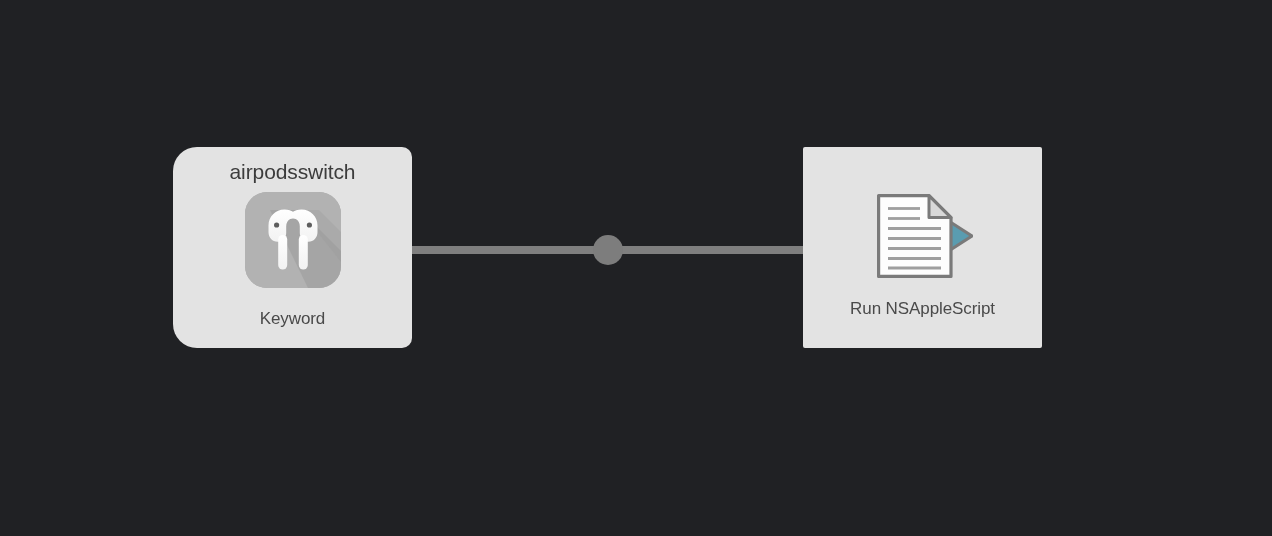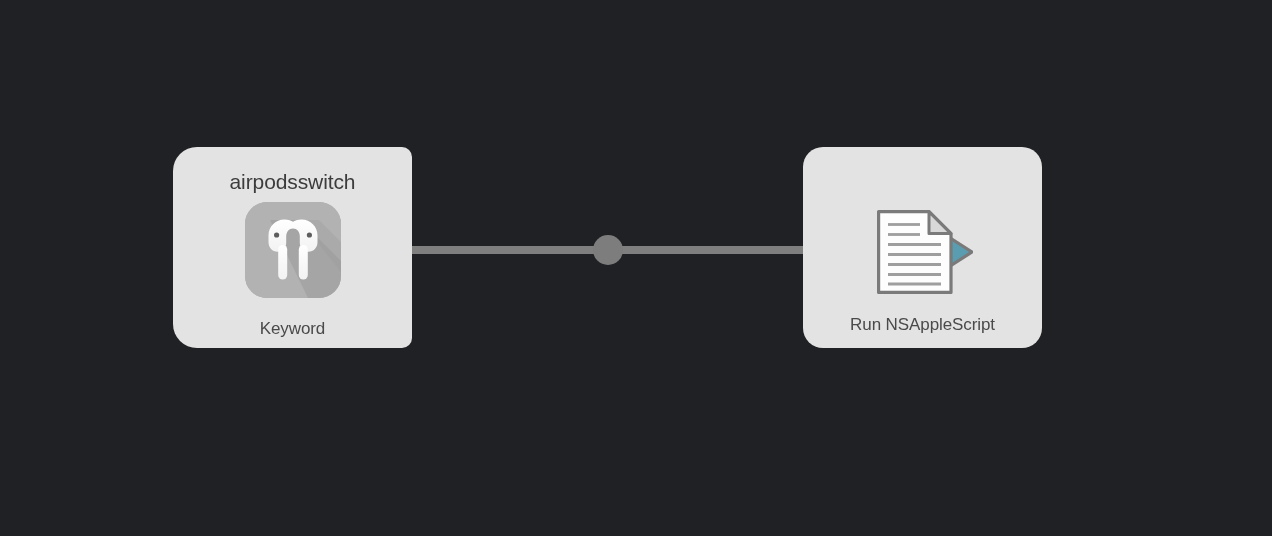--- a/index.html
+++ b/index.html
@@ -63,29 +63,28 @@
     top: 147px;
     width: 239px;
     height: 201px;
     border-radius: 24px 10px 10px 24px;
   }
   .node.action {
     left: 803px;
     top: 147px;
     width: 239px;
     height: 201px;
-    border-radius: 20px;
-    justify-content: center;
+    border-radius: 2px;
   }
 
   .node-title {
     font-size: 21px;
     color: #3c3c3c;
     line-height: 1;
-    margin-top: 24px;
+    margin-top: 14px;
     letter-spacing: -0.1px;
   }
   .node-subtitle {
     font-size: 17px;
     color: #4a4a4a;
     line-height: 1;
     letter-spacing: -0.1px;
   }
   .trigger .node-subtitle { margin-top: 22px; }
   .action  .node-subtitle { margin-top: 18px; }

